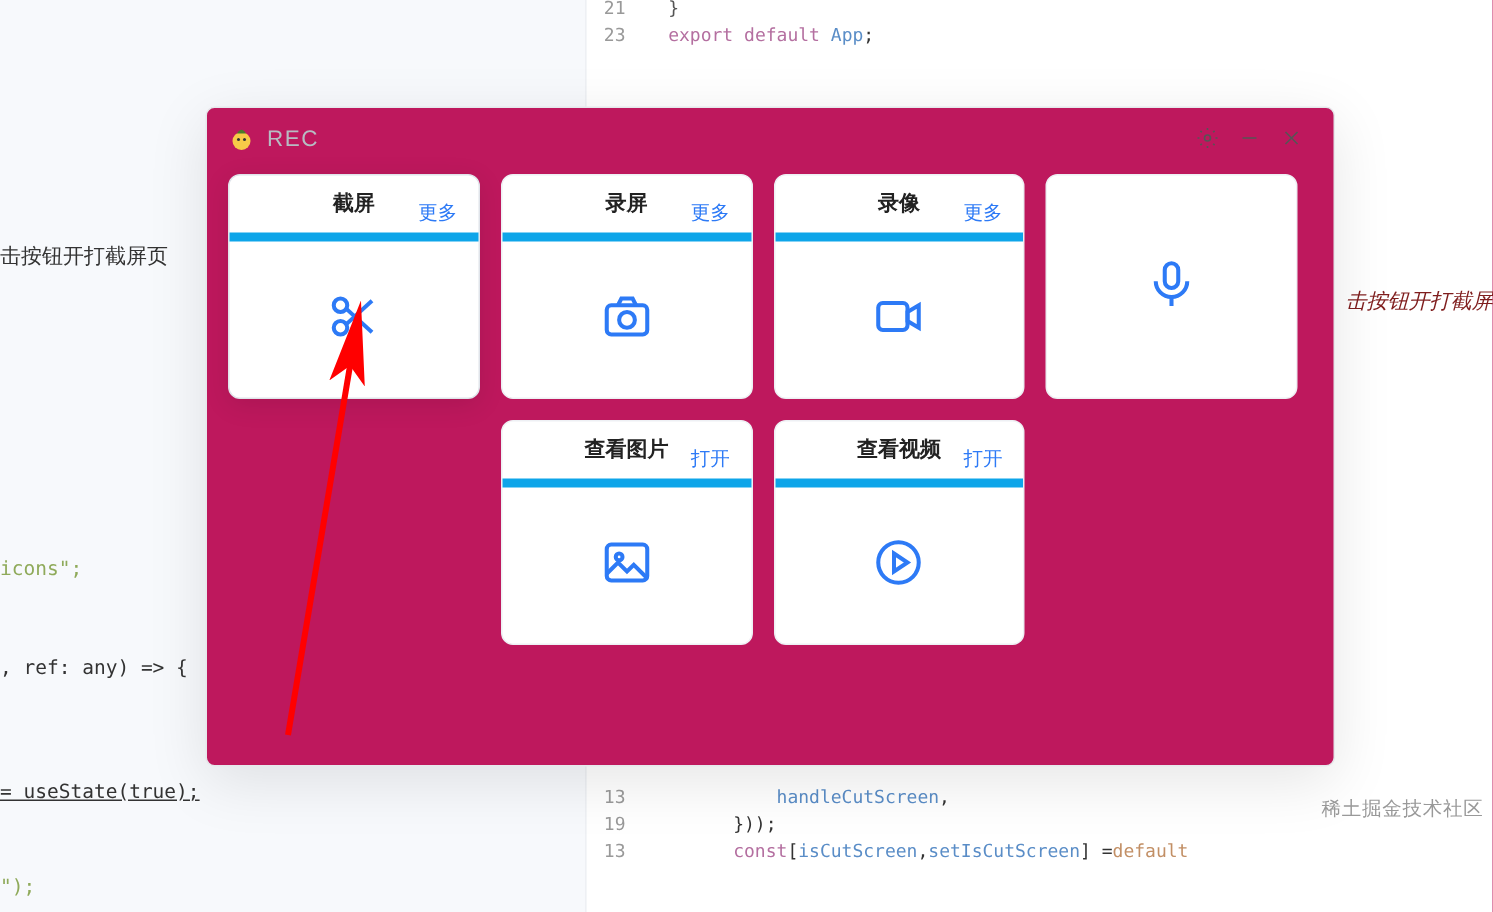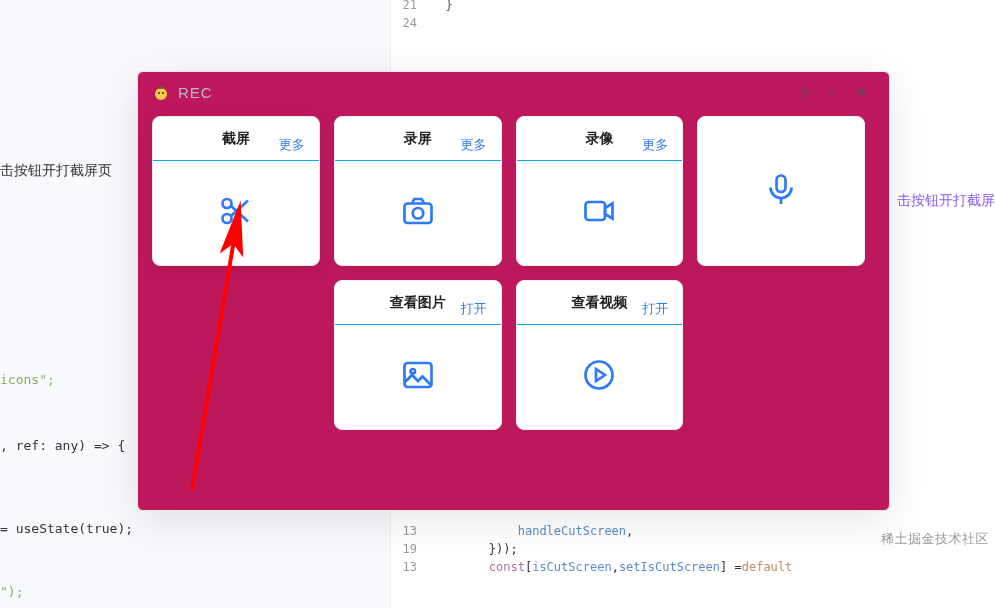--- a/index.html
+++ b/index.html
@@ -26,21 +26,21 @@
   .bg-code-bottom { top: auto; bottom: 0; }
   .bg-code-left {
     position: absolute; top: 0; left: 0; width: 391px; height: 100%;
     background: #f7f9fc;
     border-right: 1px solid #eef0f4;
     font-family: Consolas, monospace; font-size: 13px;
     color: #333;
   }
   .bg-left-line { position: absolute; left: 0; right: 8px; white-space: nowrap; overflow: hidden; text-overflow: clip;}
   .bg-right-cut {
-    position: absolute; right: 0; top: 192px; font-size: 14px; color: #8b5cf6;
+    position: absolute; right: 0; top: 192px; font-size: 14px; color: #7f1d1d; font-style: italic;
   }
   
   .rec-window {
     position: absolute; left: 137px; top: 71px; width: 753px; height: 440px;
     background: #be185d;
     border: 1px solid #e6e8eb;
     border-radius: 6px;
     box-shadow: 0 10px 40px rgba(0,0,0,0.10);
     display: flex; flex-direction: column;
   }
@@ -72,21 +72,21 @@
     border-radius: 8px;
     display: flex; flex-direction: column;
   }
   .card.active {
     box-shadow: 0 4px 18px rgba(0,0,0,0.10);
     border-color: #e0e4ea;
   }
   .card .hdr {
     height: 44px; display: flex; align-items: center; justify-content: center;
     position: relative;
-    border-bottom: 1px solid #0ea5e9;
+    border-bottom: 6px solid #0ea5e9;
   }
   .card .hdr .ttl { font-size: 14px; color: #222; font-weight: 600; }
   .card .hdr .more {
     position: absolute; right: 14px; font-size: 13px; color: #2d7af6; margin-top: 12px;
   }
   .card .body {
     flex: 1; display: flex; align-items: center; justify-content: center;
   }
   .card .body svg { width: 36px; height: 36px; stroke: #2d7af6; fill: none; stroke-width: 1.8; }
   .row2-gap { grid-column: 1; }
@@ -99,32 +99,34 @@
     letter-spacing: 0.5px;
   }
 </style>
 </head>
 <body>
 
 <div class="bg-code-left">
   <div class="bg-left-line" style="top:162px; color:#333; font-size:14px;">击按钮开打截屏页</div>
   <div class="bg-left-line" style="top:372px;"><span class="tok-str">icons";</span></div>
   <div class="bg-left-line" style="top:438px;"><span>, ref: any) =&gt; {</span></div>
-  <div class="bg-left-line" style="top:521px;"><span>= useState(true);</span></div>
+  <div class="bg-left-line" style="top:521px;text-decoration:underline;"><span>= useState(true);</span></div>
   <div class="bg-left-line" style="top:584px;"><span class="tok-str">");</span></div>
 </div>
 
 <div class="bg-code" style="top:-4px;">
   <div class="code-line">
       <span class="ln">21</span>
       <span>&nbsp;&nbsp;</span>
       <span class="tok-pun">}</span>
     </div>
   <div class="code-line">
-      <span class="ln">24</span>
+      <span class="ln">23</span>
+      <span>&nbsp;&nbsp;</span>
+      <span><span class="tok-kw">export</span> <span class="tok-kw">default</span> <span class="tok-var">App</span>;</span>
     </div>
 </div>
 
 <div class="bg-code bg-code-bottom" style="bottom:32px;">
   <div class="code-line">
       <span class="ln">13</span>
       <span style="white-space:pre">            </span>
       <span class="tok-var">handleCutScreen</span>
       <span>,</span>
     </div>

